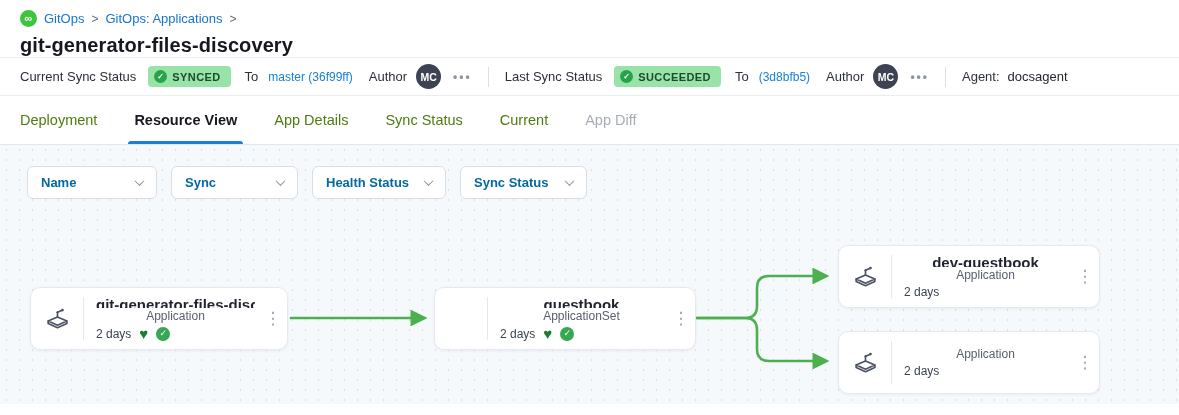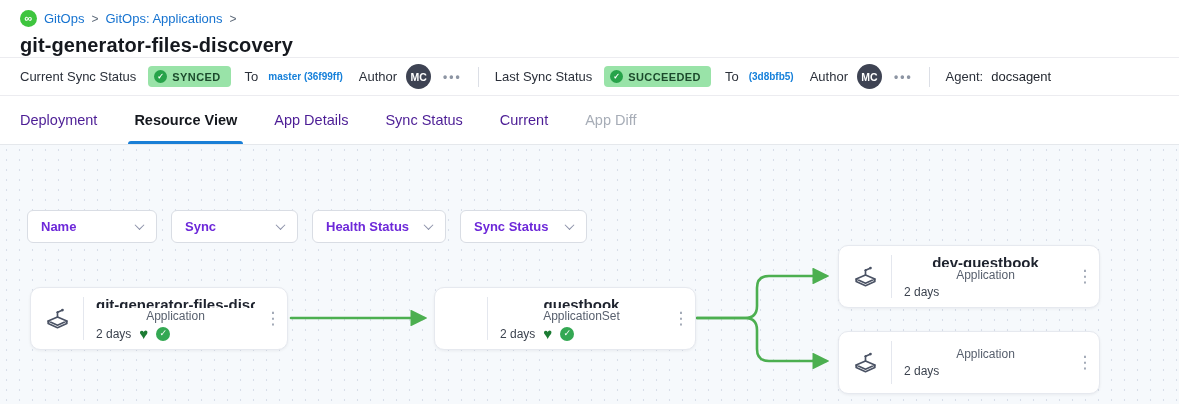--- a/index.html
+++ b/index.html
@@ -18,46 +18,46 @@
 
   
   .statusbar { height:39px; border-top:1px solid #ececf0; border-bottom:1px solid #ececf0;
     background:#fff; display:flex; align-items:center; padding:0 20px; font-size:13px; color:#2b303a; }
   .sb-label { margin-right:12px; white-space:nowrap; }
   .badge { background:#99e3a8; color:#1c4a2c; font-size:11px; font-weight:700; letter-spacing:.4px;
     border-radius:4px; padding:4px 10px 4px 6px; display:inline-flex; align-items:center; gap:5px; margin-right:14px; }
   .badge-check { width:13px; height:13px; border-radius:50%; background:#27a34a; color:#fff;
     display:inline-flex; align-items:center; justify-content:center; font-size:8px; line-height:1; }
   .to-label { margin-right:10px; }
-  .rev-link { color:#1680da; font-weight:700; font-size:10px; margin-right:16px; cursor:pointer; white-space:nowrap; }
+  .rev-link { color:#1680da; font-weight:400; font-size:12px; margin-right:16px; cursor:pointer; white-space:nowrap; }
   .author-label { margin-right:9px; }
   .avatar { width:25px; height:25px; border-radius:50%; background:#3e4353; color:#fff;
     font-size:10.5px; font-weight:700; display:flex; align-items:center; justify-content:center; margin-right:12px; }
   .dots { color:#8d95a3; letter-spacing:2px; font-size:12px; font-weight:700; cursor:pointer; }
   .vdiv { width:1px; height:20px; background:#dcdfe6; margin:0 16px; }
   .agent-label { margin-right:8px; }
   .agent-value { color:#23272f; }
 
   
   .tabs { height:49px; display:flex; align-items:stretch; gap:37px; padding:0 20px;
     border-bottom:1px solid #e5e8ec; background:#fff; }
-  .tab { display:flex; align-items:center; font-size:14.5px; color:#4c1d95; cursor:pointer; position:relative; }
+  .tab { display:flex; align-items:center; font-size:14.5px; color:#4d7c0f; cursor:pointer; position:relative; }
   .tab-active { color:#15181e; font-weight:700; }
   .tab-active::after { content:""; position:absolute; left:-6px; right:-6px; bottom:0; height:3px;
     background:#1a7fd6; border-radius:3px 3px 0 0; }
   .tab-disabled { color:#a7adb7; cursor:default; }
 
   
   .graph { position:relative; height:259px; background:#f6f9fc;
     background-image:radial-gradient(#d8dee9 1px, rgba(0,0,0,0) 1.2px);
     background-size:13px 10px; overflow:hidden; }
   .filters { position:absolute; top:21px; left:27px; display:flex; gap:14px; }
   .filter { height:33px; background:#fff; border:1px solid #d9dde4; border-radius:6px;
     display:flex; align-items:center; justify-content:space-between; padding:15px 13px;
-    font-size:13px; font-weight:600; color:#6d28d9; cursor:pointer;margin-top:44px; }
+    font-size:13px; font-weight:600; color:#0369a1; cursor:pointer; }
   .chev { width:7px; height:7px; border-right:1.6px solid #8b90a8; border-bottom:1.6px solid #8b90a8;
     transform:rotate(45deg) translate(-1px,-1px); margin-left:10px; }
 
   .edges { position:absolute; inset:0; width:1179px; height:259px; }
 
   .node { position:absolute; height:63px; background:#fff; border:1px solid #e6e9ef; border-radius:10px;
     box-shadow:0 1px 3px rgba(16,24,40,.06); display:flex; align-items:stretch; cursor:pointer; }
   .node-icon-col { width:52px; display:flex; align-items:center; justify-content:center; color:#4a5264; }
   .node-divider { width:1px; background:#e4e7ee; margin:9px 0; }
   .node-body { flex:1; min-width:0; padding:8px 4px 8px 12px; display:flex; flex-direction:column;

